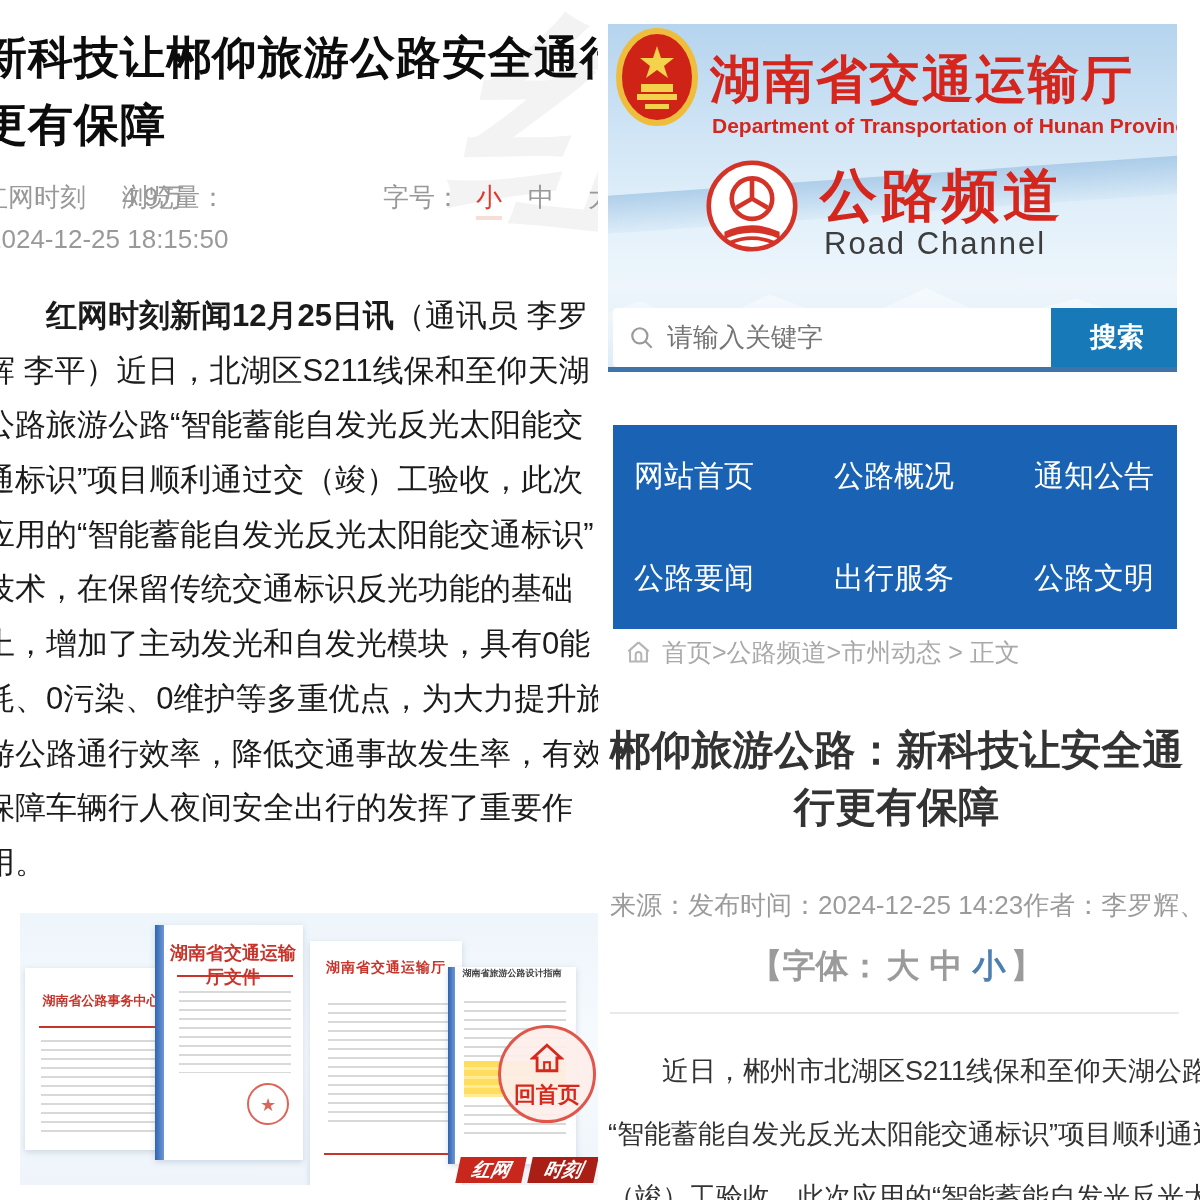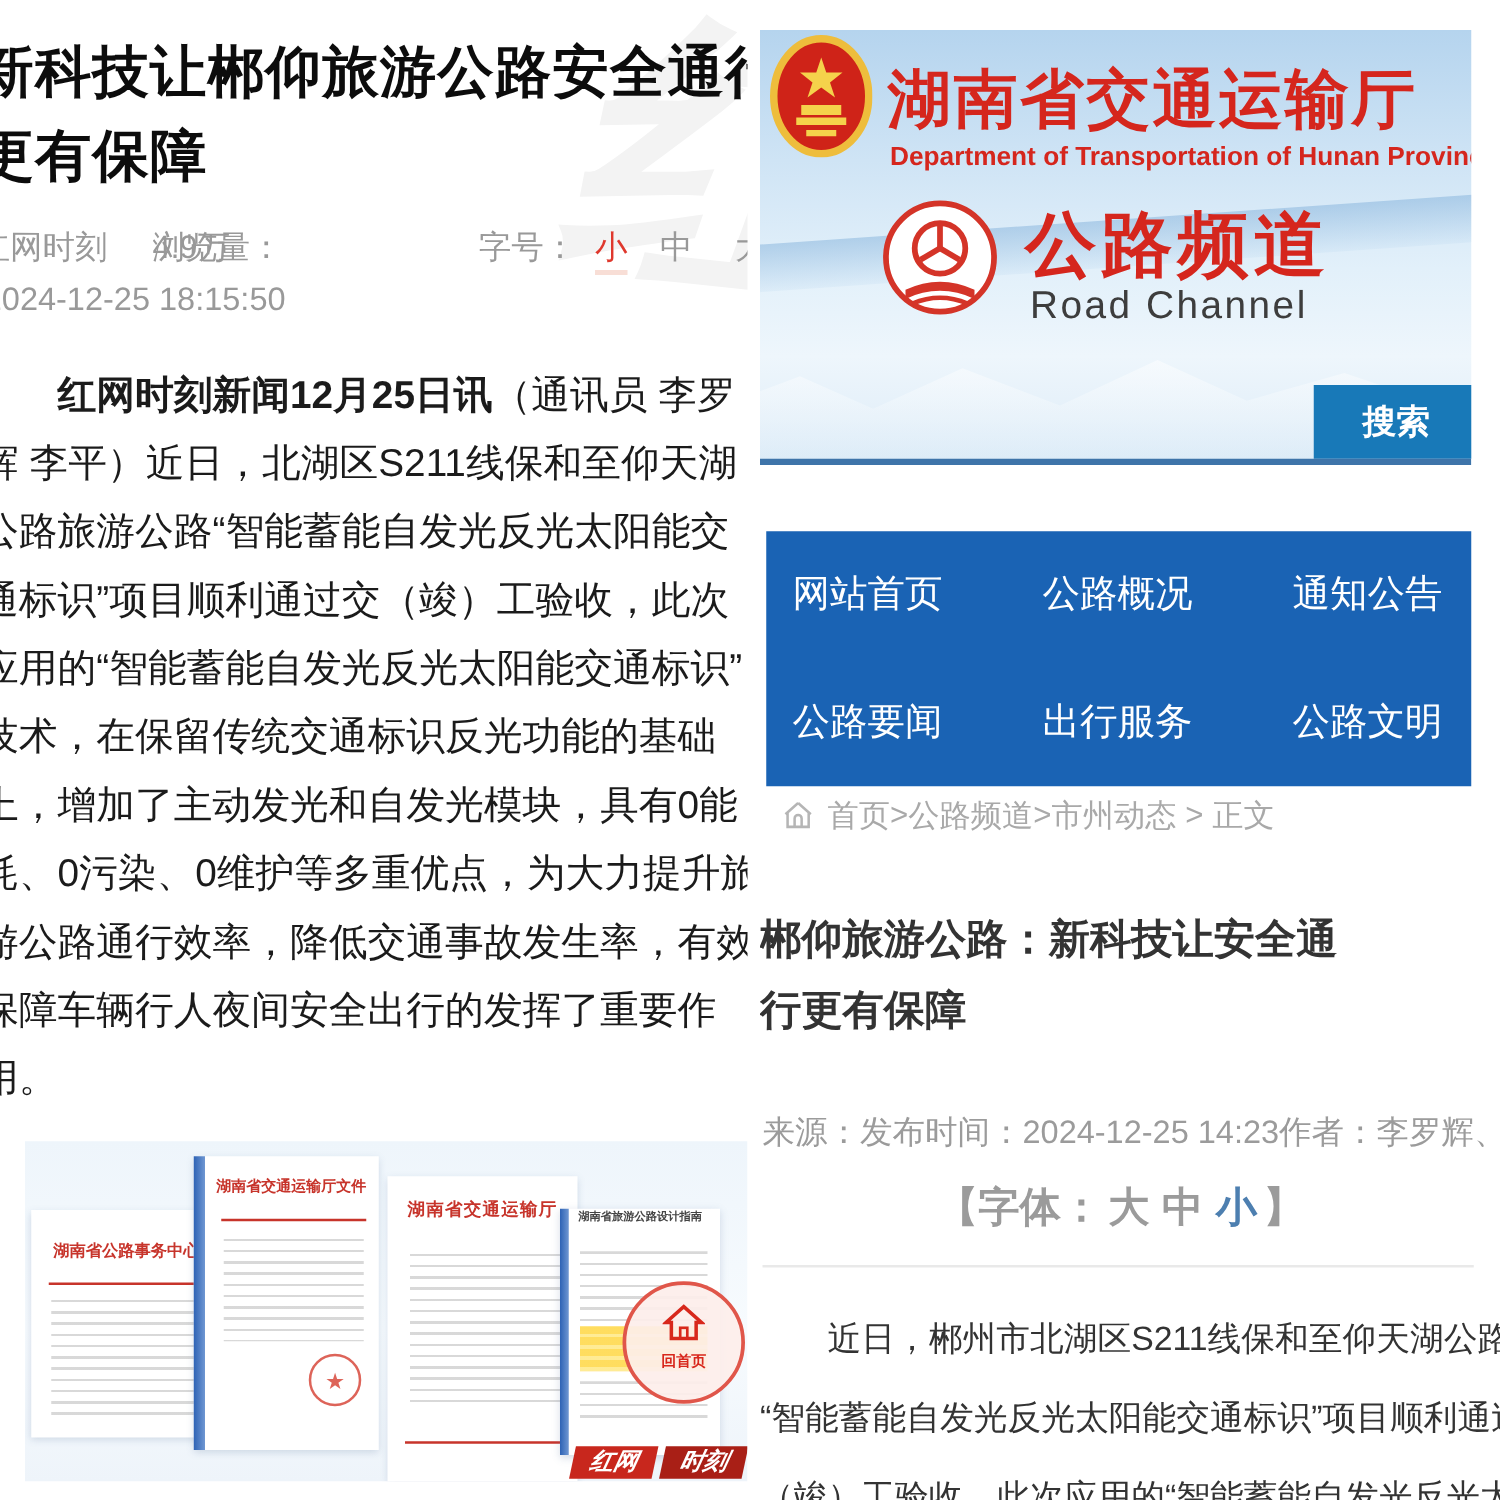--- a/index.html
+++ b/index.html
@@ -34,21 +34,21 @@
   .doc { position:absolute; background:#fff; box-shadow:0 2px 6px rgba(90,120,160,.25); }
   .doc-title-red { color:#c7342b; font-weight:bold; text-align:center; }
   .doc-lines { position:absolute; background:repeating-linear-gradient(180deg,#b9b9b9 0 2px,transparent 2px 9px); opacity:.55; }
   .doc-redline { position:absolute; height:2px; background:#c7342b; }
   .doc-spine { position:absolute; top:0; bottom:0; width:9px; background:linear-gradient(90deg,#2e63b5,#6f97d2); }
   #doc-seal { position:absolute; width:42px; height:42px; border:2px solid #d8493d; border-radius:50%;
               color:#d8493d; font-size:18px; text-align:center; line-height:40px; opacity:.85; }
   #doc4-highlight { position:absolute; background:repeating-linear-gradient(180deg,#ffd94d 0 6px,#ffe989 6px 9px); opacity:.9; }
   #img-home-btn { position:absolute; left:478px; top:112px; width:98px; height:98px; border-radius:50%;
                   background:rgba(253,238,234,.92); border:3px solid #e0564a; text-align:center; }
-  #img-home-btn .hb-label { color:#d8281c; font-weight:bold; font-size:12px; display:block; margin-top:2px; }
+  #img-home-btn .hb-label { color:#d8281c; font-weight:bold; font-size:22px; display:block; margin-top:2px; }
   .red-block { position:absolute; background:#c8271d; color:#fff; font-weight:bold; font-style:italic;
                transform:skewX(-12deg); text-align:center; }
 
   
   #right-page { position:absolute; left:608px; top:0; width:592px; height:1200px; background:#fff; overflow:hidden; }
   #rp-banner { position:absolute; left:0; top:24px; width:569px; height:348px; overflow:hidden;
                background:linear-gradient(180deg,#b5d4ee 0%,#cfe4f5 30%,#e2f0fa 55%,#eef6fc 75%,#dcebf7 100%); }
   #rp-banner .streak { position:absolute; left:-40px; top:150px; width:700px; height:38px;
                background:linear-gradient(180deg,rgba(120,170,215,.45),rgba(170,205,235,.15));
                transform:rotate(-4deg); }
@@ -69,21 +69,21 @@
 
   #rp-nav { left:5px; top:425px; width:564px; height:204px; background:#1a63b4;
             display:grid; grid-template-columns:200px 200px 164px; grid-template-rows:102px 102px; }
   .nav-item { color:#fff; font-size:30px; line-height:102px; padding-left:21px; cursor:pointer; white-space:nowrap; }
 
   #rp-breadcrumb { left:17px; top:636px; display:flex; align-items:center; font-size:25px; color:#a9a9a9; }
   #rp-breadcrumb .bc { white-space:pre; cursor:pointer; }
   #rp-breadcrumb .bc-sep { white-space:pre; }
   #rp-breadcrumb svg { margin-right:10px; }
 
-  #rp-title { left:0; top:722px; width:577px; text-align:left; font-size:33px; line-height:57px;
+  #rp-title { left:0; top:722px; width:577px; text-align:center; font-size:41px; line-height:57px;
               font-weight:bold; color:#333; }
   #rp-meta { left:2px; top:888px; width:573px; display:flex; justify-content:space-between;
              font-size:26px; color:#9b9b9b; white-space:nowrap; }
   #rp-fontrow { left:0; top:944px; width:577px; text-align:center; font-size:33px; color:#9b9b9b;font-weight:bold; }
   #rp-fontrow .fopt { margin:0 5px; cursor:pointer; }
   #rp-fontrow .fsmall { color:#4d7fb0; }
   #rp-divider { left:2px; top:1012px; width:569px; height:2px; background:#e9e9e9; }
   #rp-body { left:0; top:1040px; width:578px; font-size:27px; color:#333; }
   #rp-body .rbl { height:63px; line-height:63px; white-space:nowrap; }
   #rp-body .indent { text-indent:2em; }
@@ -128,21 +128,21 @@
   </div>
 
   <div id="lp-image" class="abs">
     <div class="doc" style="left:5px; top:55px; width:178px; height:182px;">
       <div class="doc-title-red" style="font-size:13px; margin-top:24px;">湖南省公路事务中心文件</div>
       <div class="doc-redline" style="left:14px; right:14px; top:58px;"></div>
       <div class="doc-lines" style="left:16px; right:16px; top:72px; height:94px;"></div>
     </div>
     <div class="doc" style="left:135px; top:12px; width:148px; height:235px;">
       <div class="doc-spine"></div>
-      <div class="doc-title-red" style="font-size:12px; margin-top:16px; padding-left:8px;">湖南省交通运输厅文件</div>
+      <div class="doc-title-red" style="font-size:18px; margin-top:16px; padding-left:8px;">湖南省交通运输厅文件</div>
       <div class="doc-redline" style="left:22px; right:10px; top:50px;"></div>
       <div class="doc-lines" style="left:24px; right:12px; top:66px; height:82px;"></div>
       <div id="doc-seal" style="left:92px; top:158px;"><span>★</span></div>
     </div>
     <div class="doc" style="left:290px; top:28px; width:152px; height:245px;">
       <div class="doc-title-red" style="font-size:14px; margin-top:18px; letter-spacing:1px;">湖南省交通运输厅</div>
       <div class="doc-lines" style="left:18px; right:14px; top:62px; height:120px;"></div>
       <div class="doc-redline" style="left:14px; right:14px; top:212px;"></div>
     </div>
     <div class="doc" style="left:428px; top:54px; width:128px; height:197px;">
@@ -188,20 +188,27 @@
       <line x1="50" y1="42" x2="50" y2="22" stroke="#d43428" stroke-width="5"></line>
       <line x1="50" y1="42" x2="33" y2="52" stroke="#d43428" stroke-width="5"></line>
       <line x1="50" y1="42" x2="67" y2="52" stroke="#d43428" stroke-width="5"></line>
       <path d="M20 78 Q50 64 80 78 L80 86 Q50 72 20 86 Z" fill="#d43428"></path>
       <path d="M26 90 Q50 80 74 90" fill="none" stroke="#d43428" stroke-width="4"></path>
     </svg>
 
     <div id="rp-channel-cn" class="abs">公路频道</div>
     <div id="rp-channel-en" class="abs">Road Channel</div>
 
+    <div id="rp-search-box" class="abs">
+      <svg style="margin:0 12px 0 16px;" width="26" height="26" viewBox="0 0 24 24">
+        <circle cx="10" cy="10" r="7" fill="none" stroke="#9a9a9a" stroke-width="2"></circle>
+        <line x1="15" y1="15" x2="21" y2="21" stroke="#9a9a9a" stroke-width="2"></line>
+      </svg>
+      <input id="rp-search-input" type="text" placeholder="请输入关键字" style="">
+    </div>
     <div id="rp-search-btn" class="abs">搜索</div>
     <div id="rp-banner-bar" class="abs"></div>
   </div>
 
   <div id="rp-nav" class="abs">
     <div class="nav-item">网站首页</div>
     <div class="nav-item">公路概况</div>
     <div class="nav-item">通知公告</div>
     <div class="nav-item">公路要闻</div>
     <div class="nav-item">出行服务</div>

